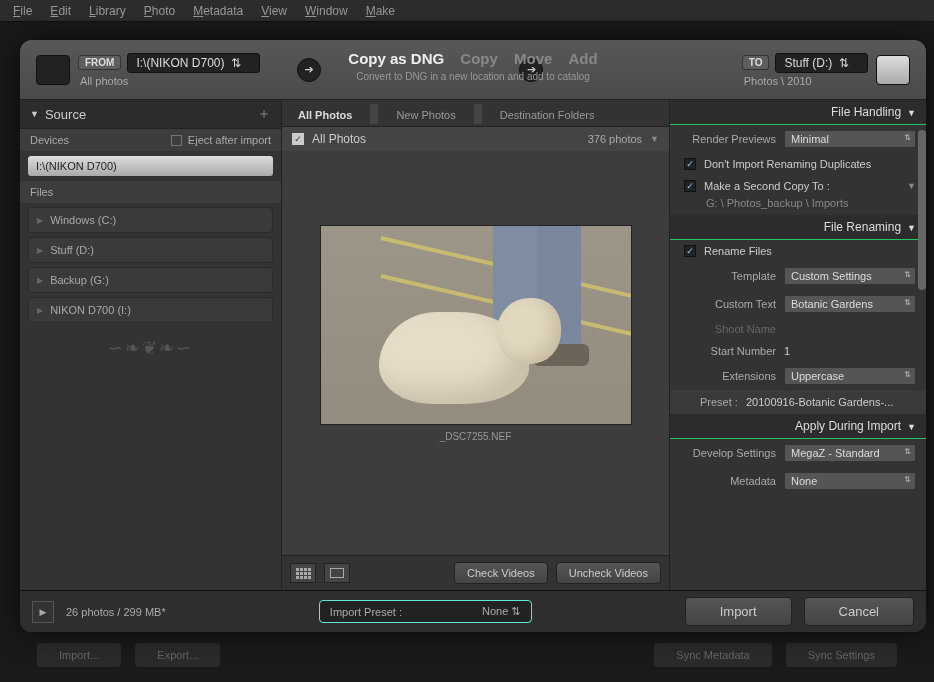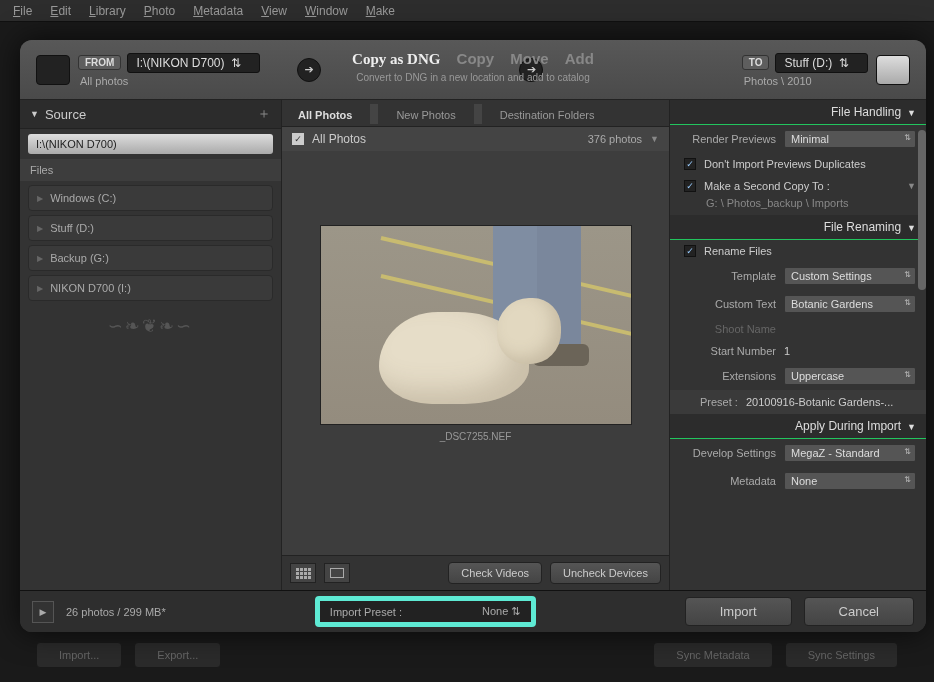--- a/index.html
+++ b/index.html
@@ -14,21 +14,21 @@
 .from-col, .to-col { display: flex; align-items: center; }
 .to-col { margin-left: auto; }
 .loc-group { display: flex; flex-direction: column; gap: 2px; }
 .loc-row { display: flex; align-items: center; gap: 6px; }
 .pill { background: #5e5e5e; border: 1px solid #333; border-radius: 3px; padding: 1px 6px; font-size: 10px; font-weight: bold; color: #ddd; }
 .loc-select { background: #222; border: 1px solid #111; border-radius: 3px; padding: 2px 18px 2px 8px; color: #ddd; font-size: 12px; position: relative; }
 .loc-sub { color: #aaa; font-size: 11px; margin-left: 2px; }
 .arrow-circ { width: 24px; height: 24px; border-radius: 50%; background: #222; border: 1px solid #111; display: flex; align-items: center; justify-content: center; color: #ccc; font-size: 11px; margin: 0 18px; }
 .center-top { position: absolute; left: 50%; transform: translateX(-50%); text-align: center; top: 10px; }
 .actions { font-size: 15px; font-weight: bold; color: #888; }
-.actions .active { color: #eee; font-family: Liberation Serif, serif; }
+.actions .active { color: #eee; }
 .actions span { margin: 0 6px; cursor: pointer; }
 .sub { font-size: 10px; color: #999; margin-top: 4px; }
 .body { flex: 1; display: flex; overflow: hidden; background: #333; }
 .left { width: 262px; background: #333; border-right: 1px solid #222; display: flex; flex-direction: column; }
 .panel-hd { background: #2c2c2c; padding: 5px 10px; font-size: 13px; color: #ccc; display: flex; align-items: center; border-bottom: 1px solid #222; }
 .panel-hd .tri { margin-right: 6px; font-size: 9px; }
 .panel-hd .plus { margin-left: auto; font-size: 14px; color: #888; }
 .sub-hd { background: #3d3d3d; padding: 5px 10px; font-size: 11px; color: #aaa; display: flex; align-items: center; }
 .eject-chk { width: 11px; height: 11px; border: 1px solid #777; margin-right: 6px; margin-left: auto; }
 .device-sel { margin: 5px 8px; background: linear-gradient(#ddd,#aaa); color: #222; padding: 4px 8px; border-radius: 3px; font-size: 11px; }
@@ -75,21 +75,21 @@
 .select { background: #555; border: 1px solid #333; border-radius: 2px; padding: 2px 18px 2px 6px; color: #ddd; font-size: 11px; flex: 1; position: relative; }
 .select::after { content: "⇅"; position: absolute; right: 4px; top: 2px; font-size: 8px; color: #bbb; }
 .chkrow { padding: 5px 10px 5px 14px; display: flex; align-items: center; font-size: 11px; color: #ccc; gap: 8px; }
 .chk2 { width: 12px; height: 12px; background: #222; border: 1px solid #111; display: flex; align-items: center; justify-content: center; font-size: 9px; color: #9cf; }
 .indent { padding-left: 36px; font-size: 11px; color: #888; padding-bottom: 6px; }
 .plain-val { color: #ccc; }
 .r-row.sample { background: #3a3a3a; padding: 6px 10px; }
 .bottom { height: 42px; background: #2e2e2e; border-top: 1px solid #111; display: flex; align-items: center; padding: 0 12px; gap: 12px; }
 .play { width: 22px; height: 22px; border: 1px solid #555; background: #333; display: flex; align-items: center; justify-content: center; font-size: 9px; color: #aaa; }
 .status { font-size: 11px; color: #aaa; }
-.preset { background: #222; border: 5px solid #5eead4; border-radius: 4px; padding: 4px 10px; font-size: 11px; color: #aaa; display: flex; align-items: center; gap: 80px; margin: 0 auto; }
+.preset { background: #222; border: 1px solid #5eead4; border-radius: 4px; padding: 4px 10px; font-size: 11px; color: #aaa; display: flex; align-items: center; gap: 80px; margin: 0 auto; }
 .back-strip { position: absolute; left: 0; right: 0; bottom: 10px; height: 34px; display: flex; align-items: center; padding: 0 36px; gap: 12px; }
 .ghost-btn { background: #2b2b2b; border: 1px solid #1a1a1a; border-radius: 4px; padding: 6px 22px; font-size: 11px; color: #666; }
 .sep { width:1px; height:20px; background:#444;}
 </style>
 </head>
 <body>
 
 <div class="back-strip">
   <div class="ghost-btn">Import...</div>
   <div class="ghost-btn">Export...</div>
@@ -147,20 +147,25 @@
     </div>
   </div>
 
   <div class="body">
 
     <div class="left">
       <div class="panel-hd">
         <span class="tri">▼</span>
         <span>Source</span>
         <span class="plus">＋</span>
+      </div>
+      <div class="sub-hd">
+        <span>Devices</span>
+        <span class="eject-chk"></span>
+        <span>Eject after import</span>
       </div>
       <div class="device-sel">I:\(NIKON D700)</div>
       <div class="sub-hd">
         <span>Files</span>
       </div>
       <div class="file-list">
         <div class="file-item">
             <span class="arw">▶</span>
             <span>Windows (C:)</span>
           </div>
@@ -224,33 +229,33 @@
               <i></i>
               <i></i>
               <i></i>
             </div>
           </div>
         <div class="icon-btn">
             <div class="single-ico"></div>
           </div>
         <div style="flex:1"></div>
         <div class="btn">Check Videos</div>
-        <div class="btn">Uncheck Devices</div>
+        <div class="btn">Uncheck Videos</div>
       </div>
     </div>
 
     <div class="right">
       <div class="r-hd"><span>File Handling</span><span class="tri">▼</span></div>
       <div class="r-row">
         <span class="lbl">Render Previews</span>
         <span class="select">Minimal</span>
       </div>
       <div class="chkrow">
           <span class="chk2">✓</span>
-          <span>Don't Import Previews Duplicates</span>
+          <span>Don't Import Renaming Duplicates</span>
         </div>
       <div class="chkrow">
           <span class="chk2">✓</span>
           <span>Make a Second Copy To :</span>
           <span style="margin-left:auto;color:#888;font-size:9px">▼</span>
         </div>
       <div class="indent">G: \ Photos_backup \ Imports</div>
 
       <div class="r-hd"><span>File Renaming</span><span class="tri">▼</span></div>
       <div class="chkrow">

